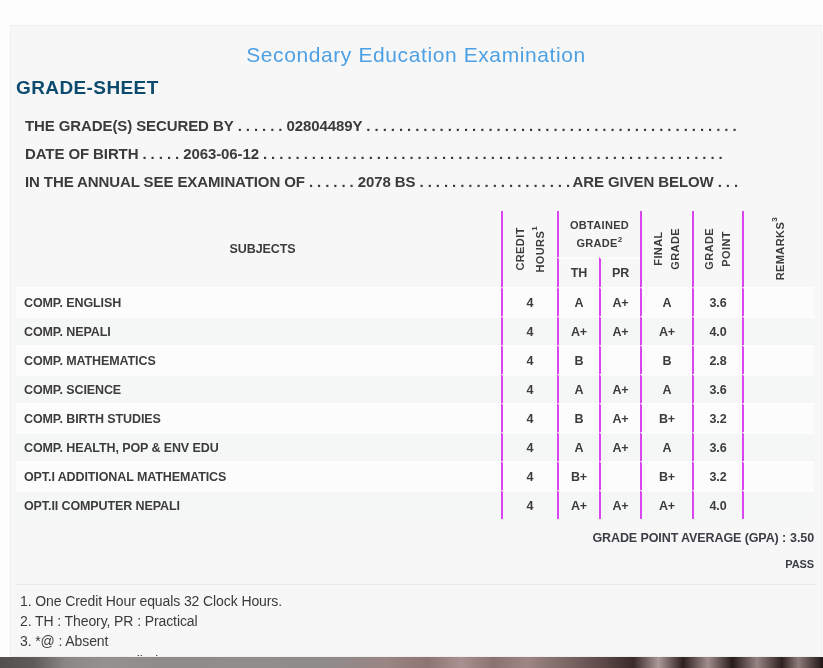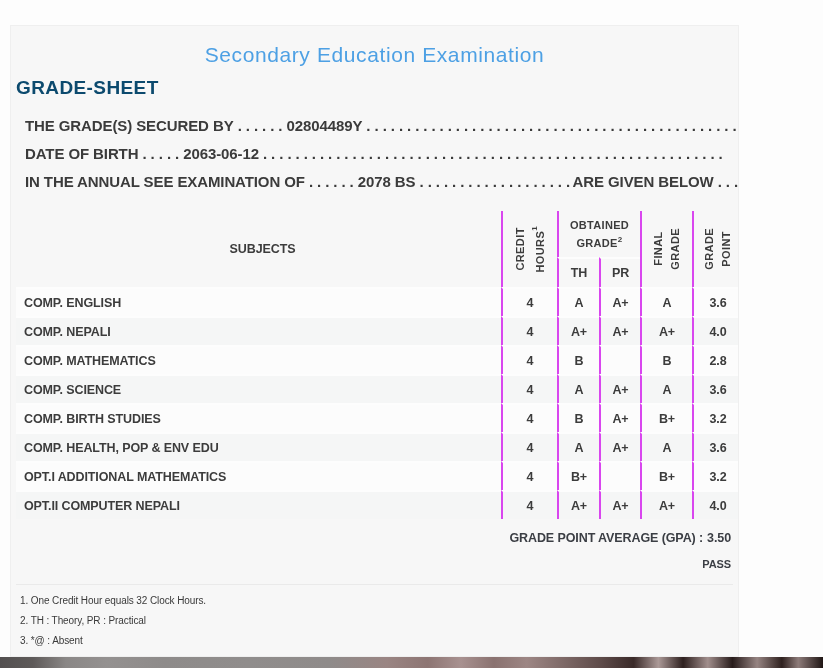--- a/index.html
+++ b/index.html
@@ -14,21 +14,21 @@
   .photo-band {
     position: absolute; left: 0; bottom: 0; width: 823px; height: 11px;
     background: linear-gradient(to right,
       #535050 0%, #5e5a59 4%, #8a8786 8%, #949190 13%, #8e8b8a 20%,
       #908d8c 30%, #8f8b8a 40%, #9a8583 47%, #8d7573 52%, #a89190 56%,
       #8a7270 60%, #9d8684 64%, #816c6a 68%, #5e4b49 73%, #3a2a29 77%,
       #ab9997 80%, #2e201f 83%, #a18e8c 86%, #281c1b 89%, #968482 92%,
       #2f211f 95%, #8d7b79 97%, #1f1514 100%);
   }
   .card {
-    position: absolute; left: 10px; top: 25px; width: 729px; height: 632px;
+    position: absolute; left: 10px; top: 25px; width: 812px; height: 632px;
     background: #f7f7f7;
     border: 1px solid #efefef;
     padding: 0 5px;
     overflow: hidden;
   }
   .title {
     margin-top: 17px;
     text-align: center;
     font-size: 21px;
     font-weight: 400;
@@ -100,21 +100,21 @@
     text-align: right;
     padding-right: 2px;
     border-bottom: 1px solid #eaeaea;
     padding-bottom: 14px;
   }
   .gpa-line { font-size: 12.5px; font-weight: 700; color: #3b3e44; margin-top: 12px; }
   .gpa-line .v { margin-left: 4px; }
   .result-line { font-size: 11px; font-weight: 700; color: #3b3e44; margin-top: 13px; }
 
   .footnotes { margin: 6px 0 0 4px; }
-  .fn { font-size: 10px; font-weight: 400; color: #3a3a3a; line-height: 20px; }
+  .fn { font-size: 14px; font-weight: 400; color: #3a3a3a; line-height: 20px; }
   .fn.indent { padding-left: 14px; }
 </style>
 </head>
 <body>
 
 <div class="card">
 
   <h1 class="title">Secondary Education Examination</h1>
   <h2 class="subtitle">GRADE-SHEET</h2>
 

